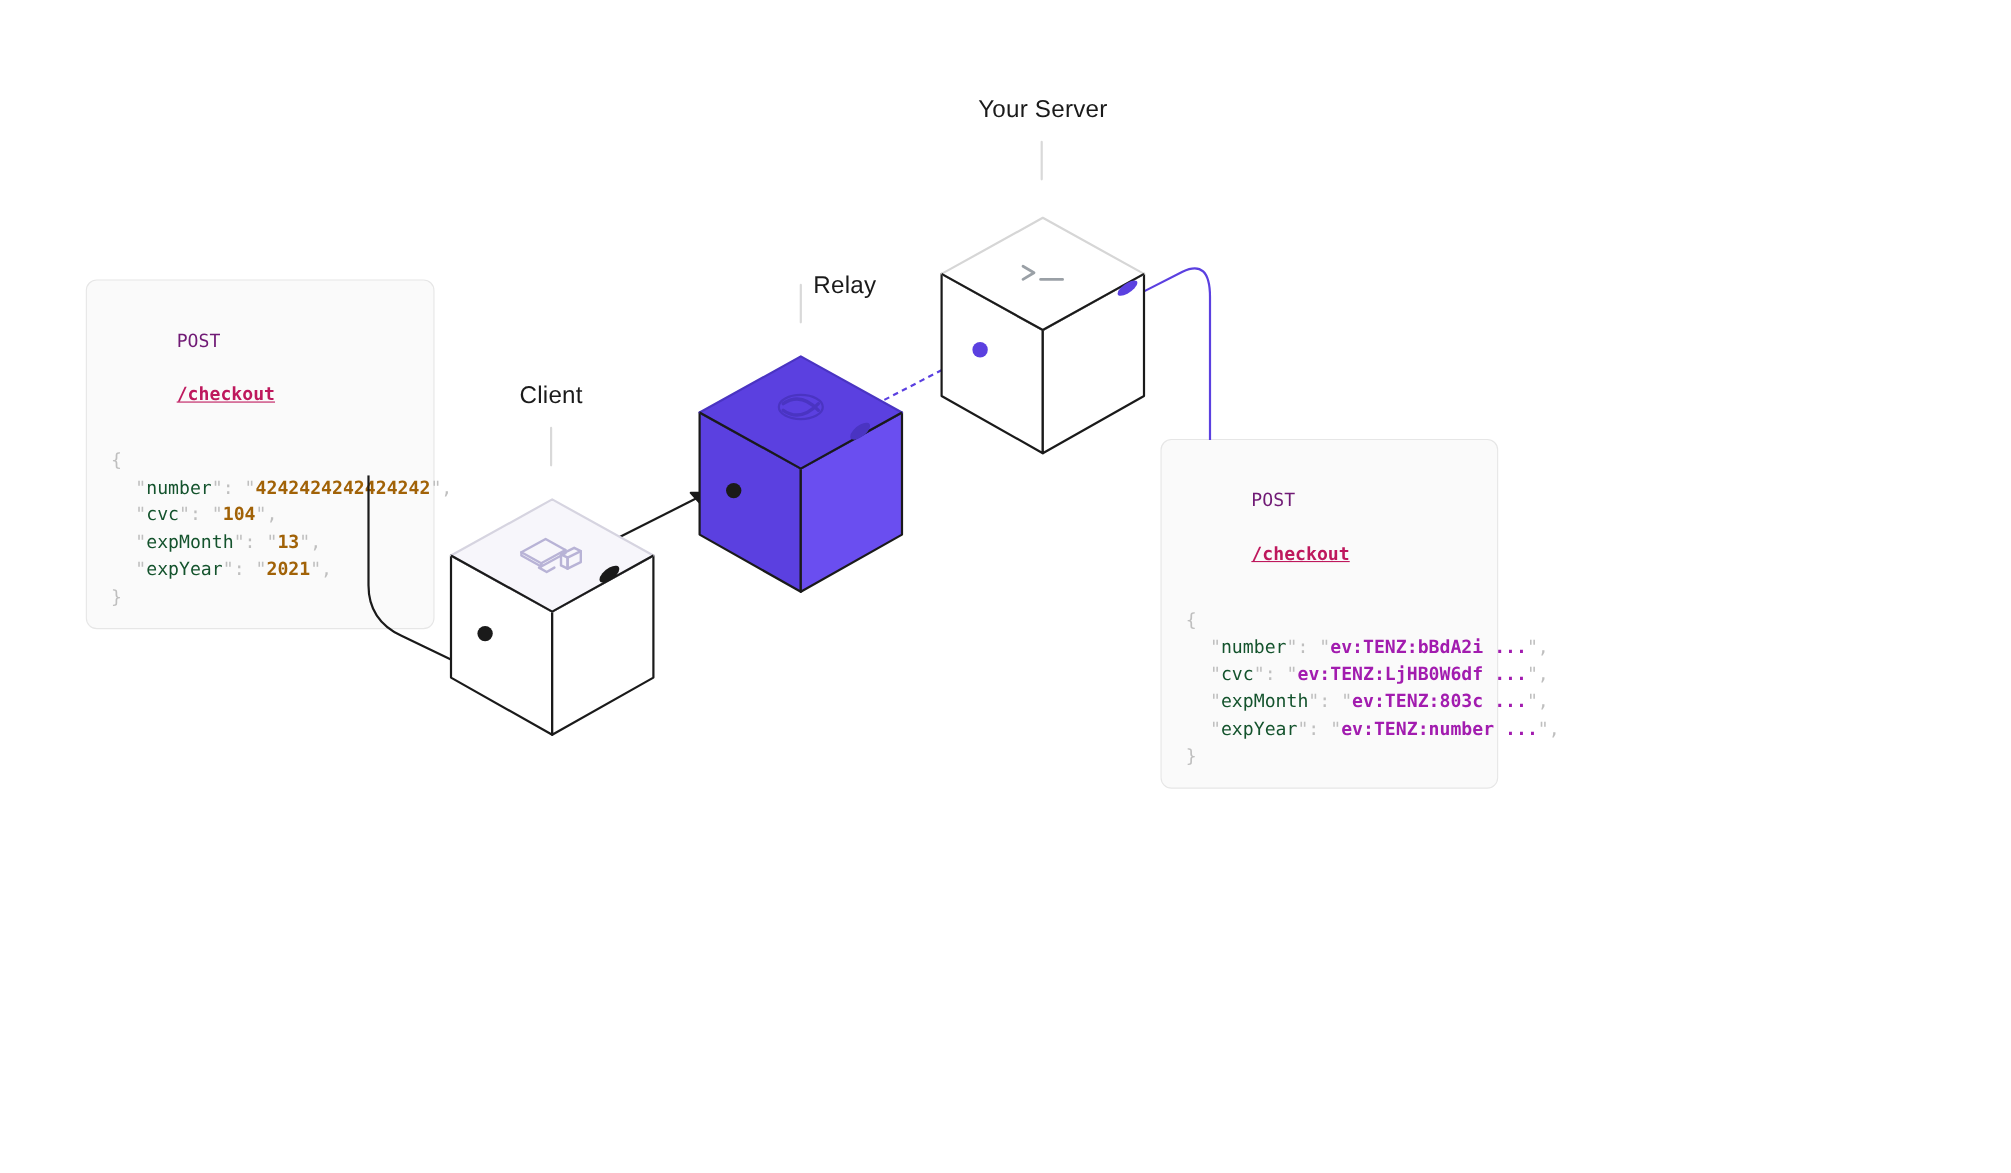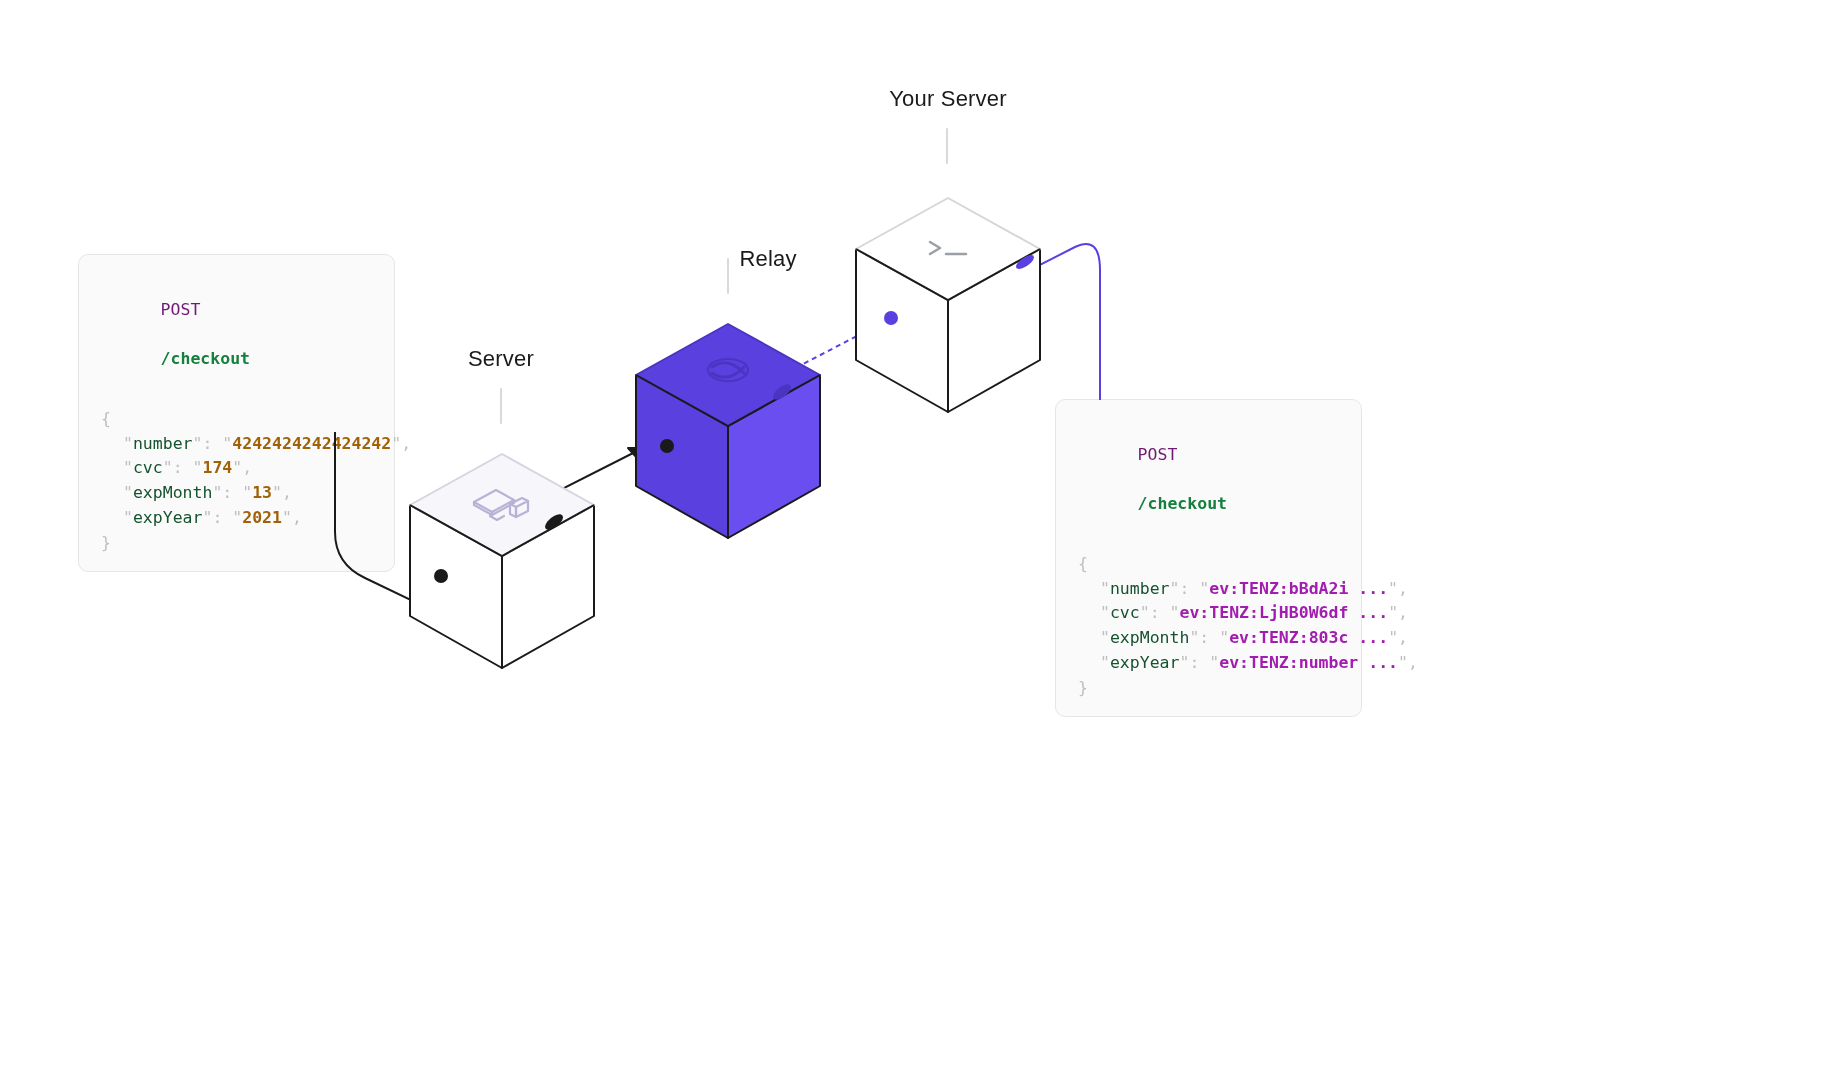--- a/index.html
+++ b/index.html
@@ -40,22 +40,23 @@
       font-family: ui-monospace, SFMono-Regular, "SF Mono", Menlo, Consolas, monospace;
       font-size: 16.5px;
       line-height: 1.5;
       color: #222;
     }
     .code-card .method {
       color: #701a75;
       font-weight: 400;
     }
     .code-card .path {
-      color: #15803d;
+      color: #be185d;
       font-weight: 600;
+      text-decoration: underline;
     }
     .code-card .brace {
       color: #bfbfbf;
     }
     .code-card .quote, .code-card .colon, .code-card .comma {
       color: #bfbfbf;
     }
     .code-card .key {
       color: #14532d;
       font-weight: 400;
@@ -104,33 +105,33 @@
 <body>
 
 <div class="stage">
 
   <div class="label" style="left:883px; top:86px; width:130px;">Your Server</div>
   <div class="tick" style="left:946px; top:128px;"></div>
 
   <div class="label" style="left:738px; top:218px; width:60px;margin-top:28px;">Relay</div>
   <div class="tick" style="left:727px; top:258px;"></div>
 
-  <div class="label" style="left:468px; top:346px; width:66px;">Server</div>
+  <div class="label" style="left:468px; top:346px; width:66px;">Client</div>
   <div class="tick" style="left:500px; top:388px;"></div>
 
   <div class="code-card" style="left:78px; top:254px; width:317px;">
     <div class="row">
       <span class="method">POST</span>
       <span> </span>
       <span class="path">/checkout</span>
     </div>
     <div class="body">
       <span class="row brace">{</span>
       <span class="row"><span class="indent"></span><span class="quote">"</span><span class="key">number</span><span class="quote">"</span><span class="colon">: </span><span class="quote">"</span><span class="val-dark">4242424242424242</span><span class="quote">"</span><span class="comma">,</span></span>
-      <span class="row"><span class="indent"></span><span class="quote">"</span><span class="key">cvc</span><span class="quote">"</span><span class="colon">: </span><span class="quote">"</span><span class="val-dark">174</span><span class="quote">"</span><span class="comma">,</span></span>
+      <span class="row"><span class="indent"></span><span class="quote">"</span><span class="key">cvc</span><span class="quote">"</span><span class="colon">: </span><span class="quote">"</span><span class="val-dark">104</span><span class="quote">"</span><span class="comma">,</span></span>
       <span class="row"><span class="indent"></span><span class="quote">"</span><span class="key">expMonth</span><span class="quote">"</span><span class="colon">: </span><span class="quote">"</span><span class="val-dark">13</span><span class="quote">"</span><span class="comma">,</span></span>
       <span class="row"><span class="indent"></span><span class="quote">"</span><span class="key">expYear</span><span class="quote">"</span><span class="colon">: </span><span class="quote">"</span><span class="val-dark">2021</span><span class="quote">"</span><span class="comma">,</span></span>
       <span class="row brace">}</span>
     </div>
   </div>
 
   <div class="code-card" style="left:1055px; top:399px; width:307px;">
     <div class="row">
       <span class="method">POST</span>
       <span> </span>

